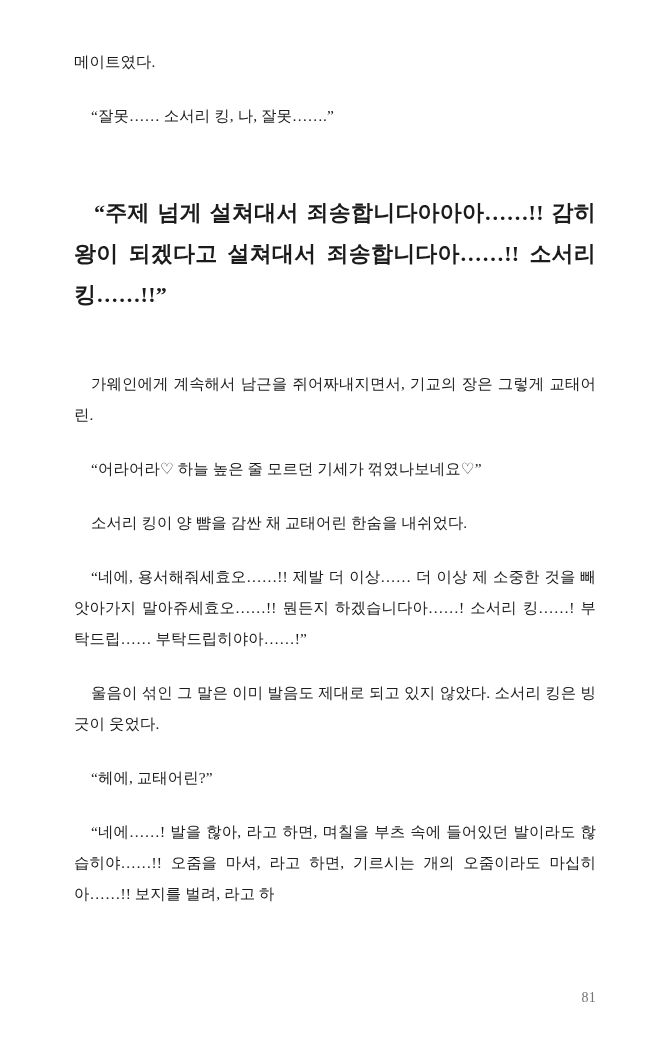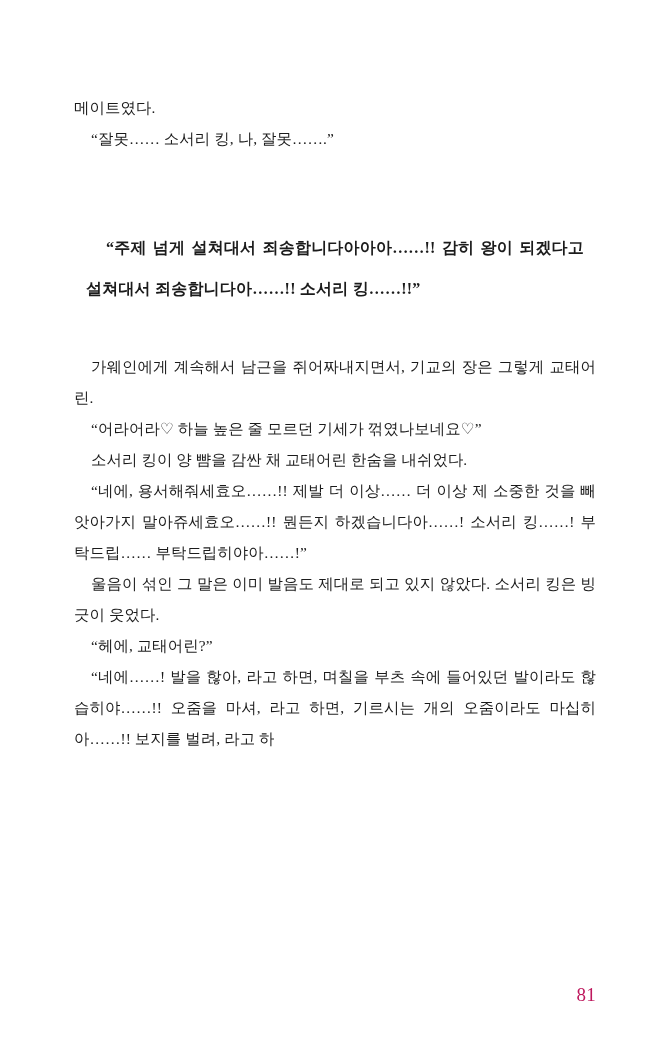--- a/index.html
+++ b/index.html
@@ -12,58 +12,59 @@
     height: 1050px;
     overflow: hidden;
     font-family: "Liberation Serif", "DejaVu Serif", serif;
     color: #1b1b1b;
   }
   .page {
     position: relative;
     width: 670px;
     height: 1050px;
     box-sizing: border-box;
-    padding: 92px 74px 40px 74px;
+    padding: 46px 74px 40px 74px;
   }
   .body-text {
     font-size: 15.4px;
     line-height: 31px;
     text-align: justify;
     text-justify: inter-character;
     letter-spacing: 0.1px;
   }
   p {
     margin: 0;
   }
   .indent {
     text-indent: 17px;
+    margin-top: 23px;
   }
   .gap-small {
     height: 31px;
   }
   .gap-medium {
     height: 30px;
   }
   .shout {
     font-weight: bold;
-    font-size: 16px;
+    font-size: 22px;
     line-height: 41px;
     letter-spacing: 0.2px;
     text-indent: 20px;
     text-align: justify;
     text-justify: inter-character;
-    margin: 12px;
+    margin: 0;
   }
   .page-number {
     position: absolute;
     right: 74px;
     bottom: 44px;
-    font-size: 19px;
+    font-size: 14px;
     letter-spacing: 0.3px;
-    color: #be185d;
+    color: #737373;
   }
 </style>
 </head>
 <body>
 
 <div class="page">
 
   <div class="body-text">
 
     <p class="plain">메이트였다.</p>

